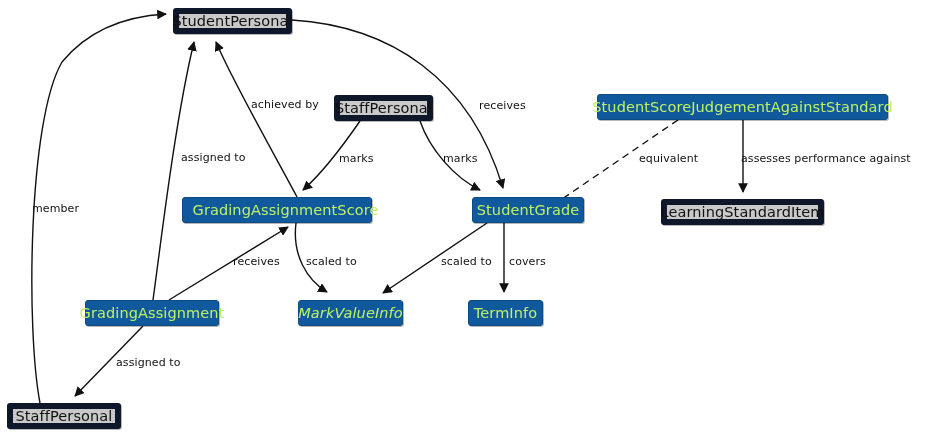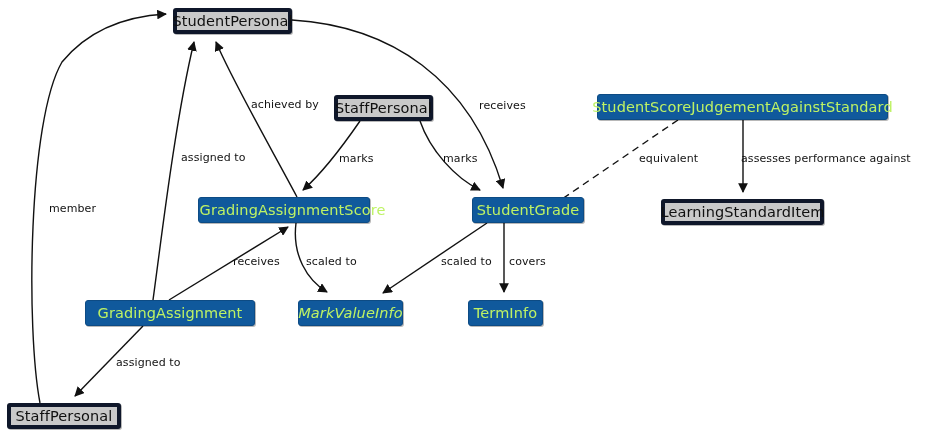--- a/index.html
+++ b/index.html
@@ -33,21 +33,21 @@
     height: 26px;
     border-radius: 3px;
     white-space: nowrap;
     font-size: 14.5px;
     letter-spacing: 0.1px;
     line-height: 1;
     padding: 0 7px;
   }
   .node.gray {
     background: #c9c9c9;
-    border: 4px solid #0f172a;
+    border: 6px solid #0f172a;
     color: #101010;
     box-shadow: 1px 1px 0 rgba(0,0,0,0.28);
   }
   .node.blue {
     background: #10599c;
     border: 1px solid #0d4b84;
     color: #bef264;
     box-shadow: 1px 1px 0 rgba(0,0,0,0.28);
   }
   .edge-label {
@@ -106,49 +106,49 @@
   </div>
 
   <div class="node gray" style="left:334px; top:95px; width:99px;">
     <span>StaffPersonal</span>
   </div>
 
   <div class="node blue" style="left:597px; top:94px; width:291px;">
     <span>StudentScoreJudgementAgainstStandard</span>
   </div>
 
-  <div class="node blue" style="left:198px; top:197px; width:172px;padding-left:24px;">
+  <div class="node blue" style="left:182px; top:197px; width:190px;padding-left:24px;">
     <span>GradingAssignmentScore</span>
   </div>
 
   <div class="node blue" style="left:472px; top:197px; width:112px;">
     <span>StudentGrade</span>
   </div>
 
   <div class="node gray" style="left:661px; top:199px; width:163px;">
     <span>LearningStandardItem</span>
   </div>
 
-  <div class="node blue" style="left:85px; top:300px; width:170px;">
+  <div class="node blue" style="left:85px; top:300px; width:134px;">
     <span>GradingAssignment</span>
   </div>
 
   <div class="node blue" style="left:298px; top:300px; width:105px;font-style:italic;">
     <span>MarkValueInfo</span>
   </div>
 
   <div class="node blue" style="left:468px; top:300px; width:75px;">
     <span>TermInfo</span>
   </div>
 
   <div class="node gray" style="left:7px; top:403px; width:114px;">
     <span>StaffPersonal</span>
   </div>
 
-  <div class="edge-label" style="left:49px; top:203px;">member</div>
+  <div class="edge-label" style="left:32px; top:203px;">member</div>
 
   <div class="edge-label" style="left:181px; top:152px;">assigned to</div>
 
   <div class="edge-label" style="left:251px; top:99px;">achieved by</div>
 
   <div class="edge-label" style="left:479px; top:100px;">receives</div>
 
   <div class="edge-label" style="left:339px; top:153px;">marks</div>
 
   <div class="edge-label" style="left:443px; top:153px;">marks</div>

